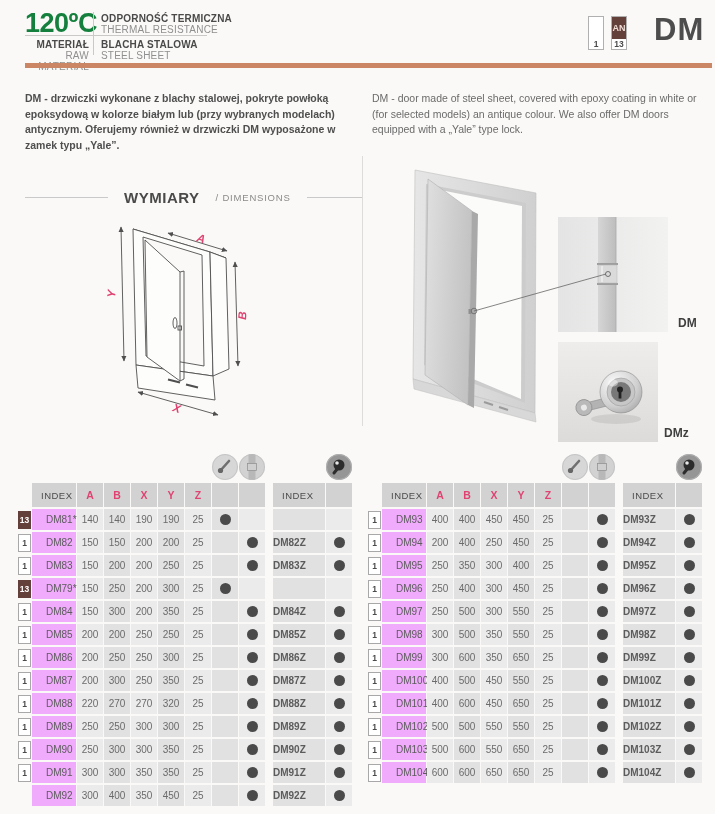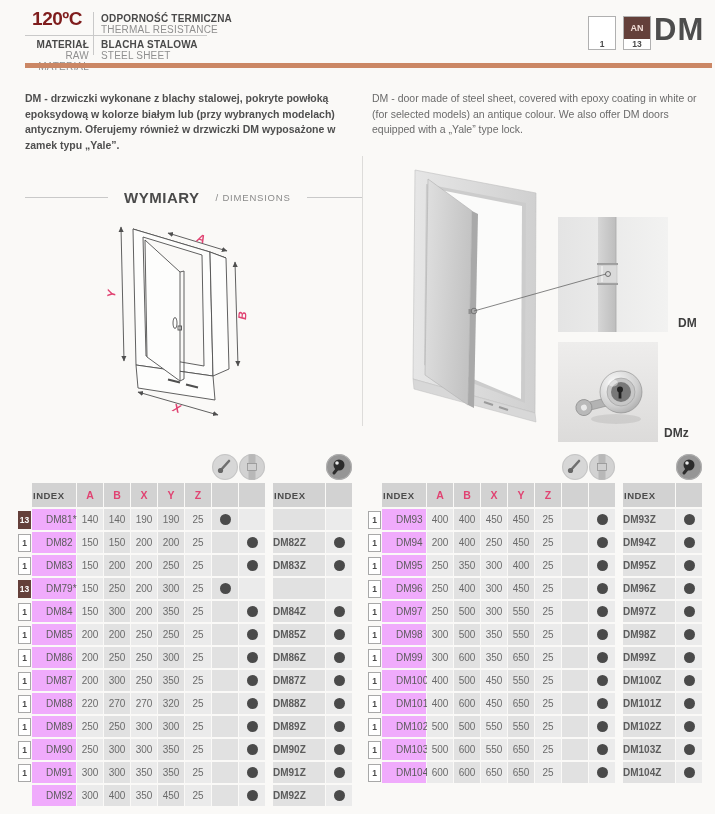--- a/index.html
+++ b/index.html
@@ -1,34 +1,34 @@
 <!DOCTYPE html>
 <html><head>
 <meta charset="utf-8">
 <style>
   * { margin:0; padding:0; box-sizing:border-box; }
   html,body { background:#fff; }
   body { font-family:"Liberation Sans", sans-serif; }
   #page { position:relative; width:715px; height:814px; background:#faf9f7; overflow:hidden; }
 
   
-  .temp { position:absolute; left:25px; top:8px; width:64px; text-align:center;
-          font-size:19px; font-weight:bold; color:#7f1d1d; letter-spacing:-0.5px; }
+  .temp { position:absolute; left:25px; top:8px; width:64px; text-align:left;
+          font-size:27px; font-weight:bold; color:#15803d; letter-spacing:-0.5px; }
   .spec-vline { position:absolute; left:93px; top:12px; width:1px; height:43px; background:#c9c9c9; }
   .spec-hline { position:absolute; left:25px; top:35px; width:182px; height:1px; background:#c9c9c9; }
   .spec-blk { position:absolute; font-size:10px; line-height:11px; }
   .spec-blk .b { font-weight:bold; color:#4a4a4a; letter-spacing:0.2px; }
   .spec-blk .g { color:#8f8f8f; letter-spacing:0.2px; }
   .thermal { left:101px; top:13px; }
   .mat-l   { left:20px; top:39px; width:69px; text-align:right; }
   .mat-v   { left:101px; top:39px; }
 
   
   .legend { position:absolute; left:588px; top:16px; display:flex; gap:7px; }
-  .legend-box { position:relative; width:28px; height:34px; background:#fff; border:1px solid #b0b0b0; }
+  .legend-box { position:relative; width:16px; height:34px; background:#fff; border:1px solid #b0b0b0; }
   .legend-box .lb-num { position:absolute; bottom:0; left:0; width:100%; text-align:center;
           font-size:8.5px; font-weight:bold; color:#4a4a4a; }
   .legend-box .an-top { position:absolute; top:0; left:0; width:100%; height:22px; background:#64403a;
           color:#f1ddd7; font-size:9px; font-weight:bold; display:flex; align-items:center; justify-content:center; }
   .product-code { position:absolute; left:654px; top:12px; font-size:31px; font-weight:bold;
           color:#4d4d4d; letter-spacing:1px; }
 
   .accent-bar { position:absolute; left:25px; top:63px; width:687px; height:5px; background:#cb8765; }
 
   
@@ -62,22 +62,22 @@
   .tbl-icons { position:absolute; top:-29px; left:0; width:100%; height:26px; }
   .tbl-icons .cicon { position:absolute; top:0; }
   .thead, .trow { display:grid;
       grid-template-columns:13px 44px 26px 26px 26px 26px 26px 26px 26px 6px 52px 26px;
       column-gap:1px; margin-bottom:2px; }
   .thead { height:24px; }
   .trow { height:21px; }
   .cell { display:flex; align-items:center; justify-content:center; font-size:10px; color:#6b6b6b; }
   .thead .cell { background:#d2d2d2; }
   .thead .c-marker, .thead .c-sp { background:transparent; }
-  .thead .c-idx, .thead .c-idx2 { font-weight:bold; color:#4c4c4c; font-size:9.5px; letter-spacing:0.5px;
-      justify-content:flex-start; padding-left:1px; }
+  .thead .c-idx, .thead .c-idx2 { font-weight:normal; color:#4c4c4c; font-size:9.5px; letter-spacing:0.5px;
+      justify-content:flex-start; padding-left:9px; }
   .thead .letter { color:#e04372; font-weight:bold; font-size:10.5px; }
   .c-marker, .c-sp { background:transparent; }
   .c-idx  { background:#f0abfc; justify-content:flex-start; padding-left:14px; font-weight:normal; color:#5c5c5c; }
   .c-a, .c-x, .c-z, .c-d2, .c-zd { background:#ebebeb; }
   .c-b, .c-y, .c-d1, .c-idx2 { background:#e1e1e1; }
   .c-idx2 { justify-content:flex-start; font-weight:bold; color:#5c5c5c; }
   .dotcell .dot { width:11px; height:11px; border-radius:50%; background:#4a4a4a; display:none; }
   .dotcell.on .dot { display:block; }
   .marker { width:13px; height:18px; border:1px solid #a8a8a8; background:#fff; color:#4a4a4a;
       font-size:8.5px; font-weight:bold; display:flex; align-items:center; justify-content:center; align-self:center; }

